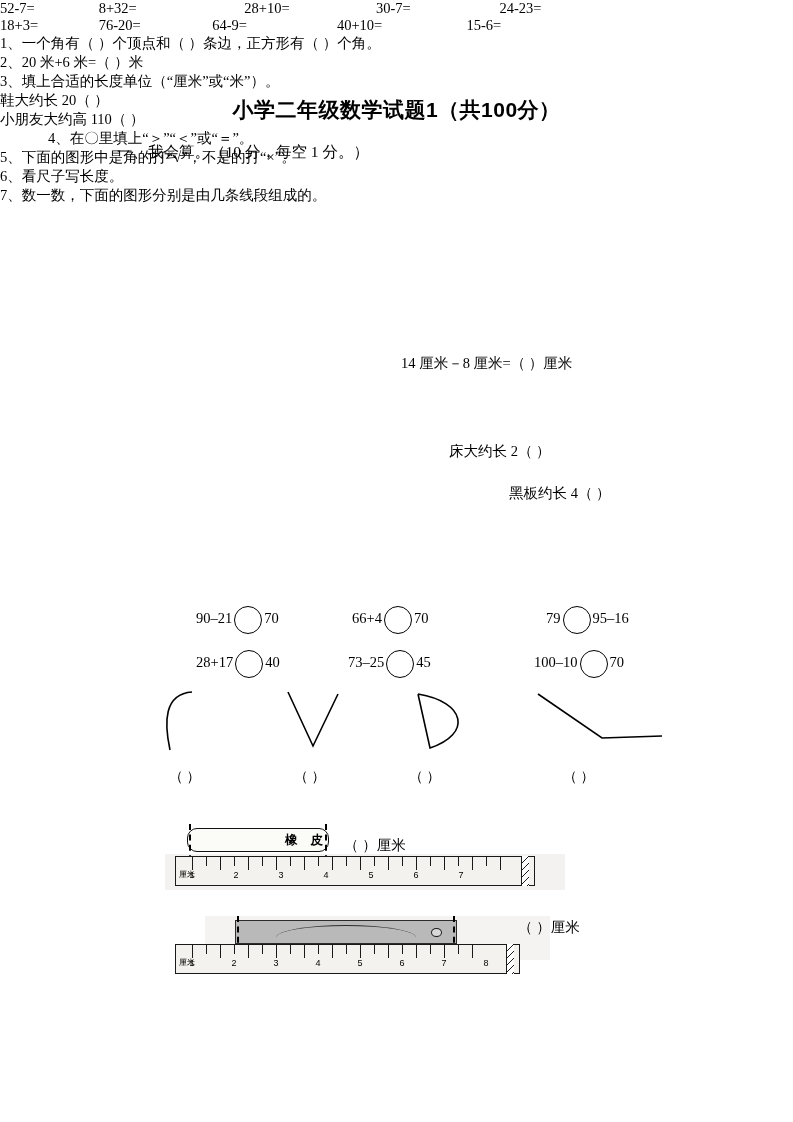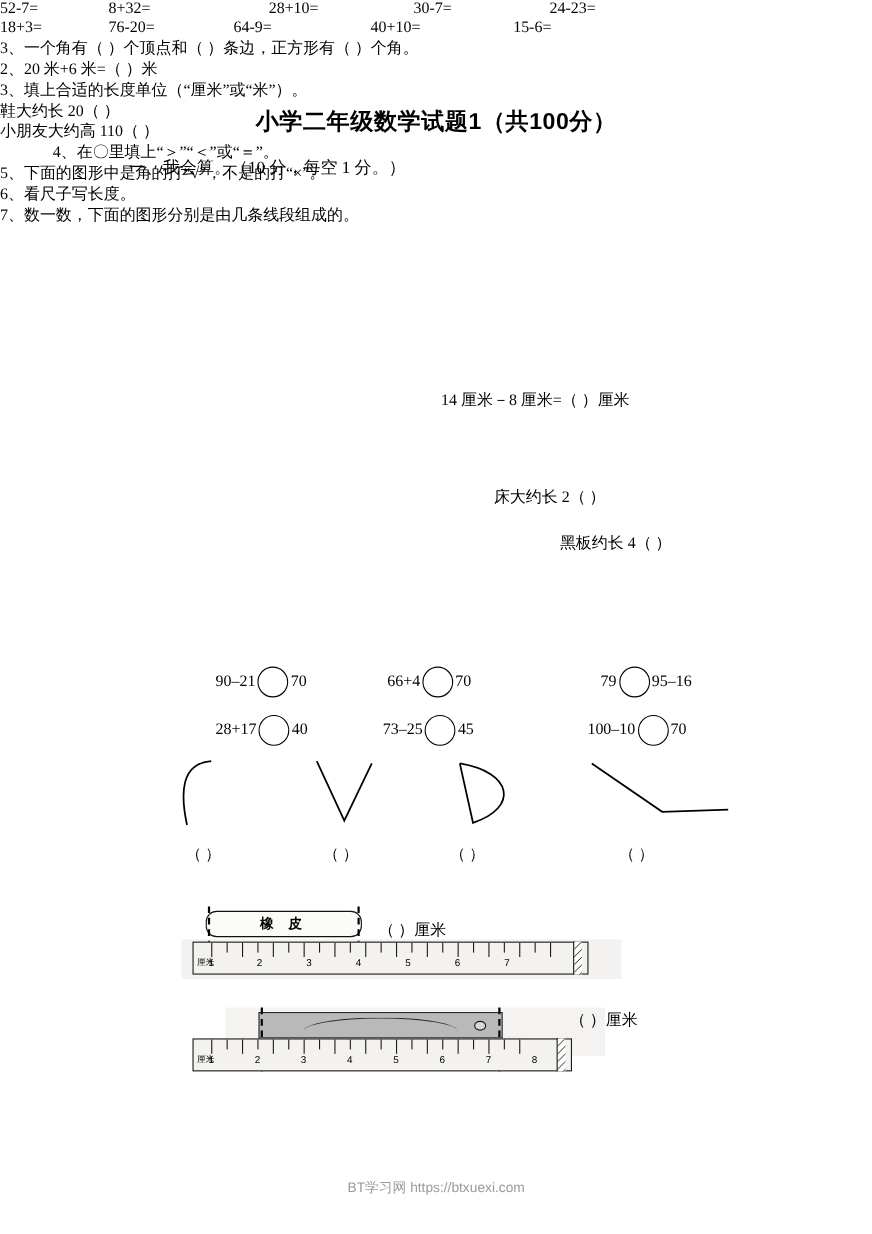--- a/index.html
+++ b/index.html
@@ -195,21 +195,21 @@
 
   <div class="calc-row" style="top:236px;">
     <span style="width:95px;">18+3=</span>
     <span style="width:110px;">76-20=</span>
     <span style="width:121px;">64-9=</span>
     <span style="width:126px;">40+10=</span>
     <span>15-6=</span>
   </div>
 
 
-  <div class="q" style="top:318px;">3、一个角有（   ）个顶点和（   ）条边，正方形有（   ）个角。</div>
+  <div class="q" style="top:318px;">1、一个角有（   ）个顶点和（   ）条边，正方形有（   ）个角。</div>
 
   <div class="q" style="top:354px;">2、20 米+6 米=（     ）米</div>
   <div class="row" style="left:401px; top:354px;">14 厘米－8 厘米=（     ）厘米</div>
 
   <div class="q" style="top:396px;">3、填上合适的长度单位（“厘米”或“米”）。</div>
   <div class="indent1" style="top:442px;">鞋大约长 20（        ）</div>
   <div class="row" style="left:449px; top:442px;">床大约长 2（        ）</div>
   <div class="indent1" style="top:484px;">小朋友大约高 110（        ）</div>
   <div class="row" style="left:509px; top:484px;">黑板约长 4（        ）</div>
 
@@ -251,21 +251,21 @@
   <div class="paren-row" style="left:409px; top:768px;">（      ）</div>
   <div class="paren-row" style="left:563px; top:768px;">（      ）</div>
 
   <div class="q" style="left:155px; top:798px;">6、看尺子写长度。</div>
 
   <div class="ruler-wrap">
 
     <div class="gray-smudge" style="left:0px; top:28px; width:400px; height:36px; opacity:0.55;"></div>
     <div class="gray-smudge" style="left:40px; top:90px; width:345px; height:44px; opacity:0.5;"></div>
 
-    <div class="eraser" style="left:22px; top:2px; width:140px;">橡 皮</div>
+    <div class="eraser" style="left:22px; top:2px; width:140px;text-align:right;">橡 皮</div>
     <div class="dashv" style="left:24px; top:-2px; height:58px;"></div>
     <div class="dashv" style="left:160px; top:-2px; height:58px;"></div>
 
     <div class="ruler" style="top:30px;">
       <span class="cmlabel">厘米</span>
       <span class="tick major" style="left:16px;"></span>
       <span class="tick" style="left:30px;"></span>
       <span class="tick major" style="left:44px;"></span>
       <span class="tick" style="left:58px;"></span>
       <span class="tick major" style="left:72px;"></span>
@@ -337,14 +337,13 @@
       <span class="num" style="left:310px;">8</span>
       <span class="zigzag"></span>
     </div>
   </div>
 
   <div class="unit-note" style="left:344px; top:836px;">（       ）厘米</div>
   <div class="unit-note" style="left:518px; top:918px;">（       ）厘米</div>
 
   <div class="q" style="left:138px; top:984px;">7、数一数，下面的图形分别是由几条线段组成的。</div>
 
-  <div class="footer">BT学习网 https://btxuexi.com</div>
 </div>
 
 </body></html>

